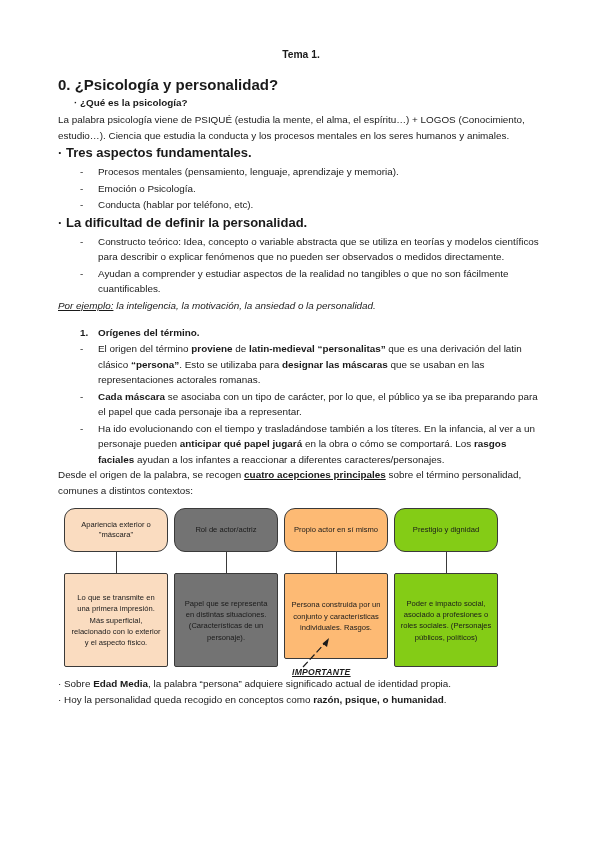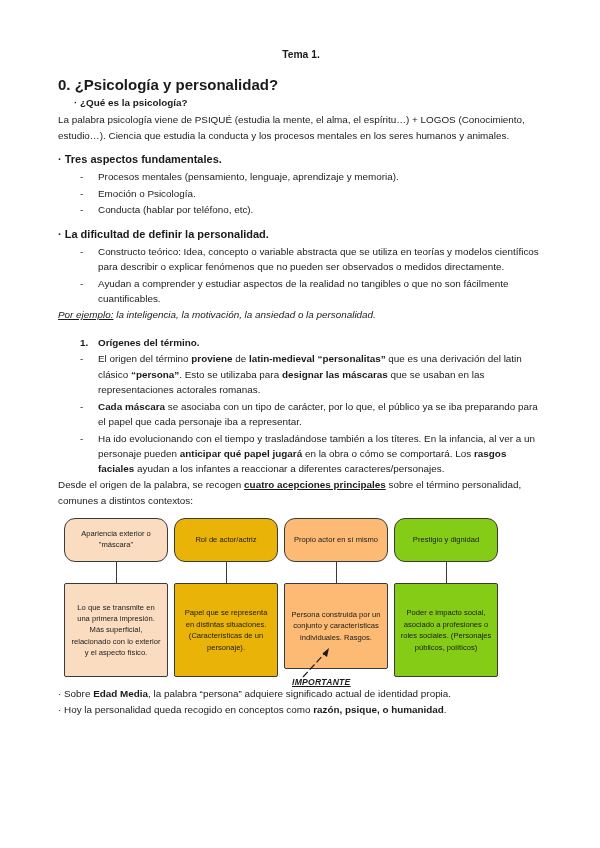--- a/index.html
+++ b/index.html
@@ -55,24 +55,24 @@
     line-height: 1.5;
     margin-left: 16px;
   }
   .para {
     font-size: 9.9px;
     line-height: 1.56;
     margin-top: 1px;
     text-align: left;
   }
   .bullet-head {
-    font-size: 11px;
-    font-weight: bold;
-    line-height: 1.55;
-    margin-top: 8px;
+    font-size: 13px;
+    font-weight: bold;
+    line-height: 1.55;
+    margin-top: 0;
   }
 
   ul.dash-list {
     list-style: none;
     margin: 1px 0 0 0;
     padding: 0;
   }
   ul.dash-list > li {
     font-size: 9.9px;
     line-height: 1.56;
@@ -171,21 +171,21 @@
     justify-content: center;
     text-align: center;
     font-size: 7.6px;
     line-height: 1.5;
     padding: 4px 5px;
     box-sizing: border-box;
   }
   .bottom-box.tall { min-height: 94px; }
 
   .c-peach  { background: #fadcc0; }
-  .c-blue   { background: #eab308; }
+  .c-blue   { background: #737373; }
   .c-green  { background: #fdba74; }
   .c-cream  { background: #84cc16; }
 
   
   .important-wrap {
     position: absolute;
     left: 196px;
     top: 137px;
     width: 140px;
     height: 40px;

